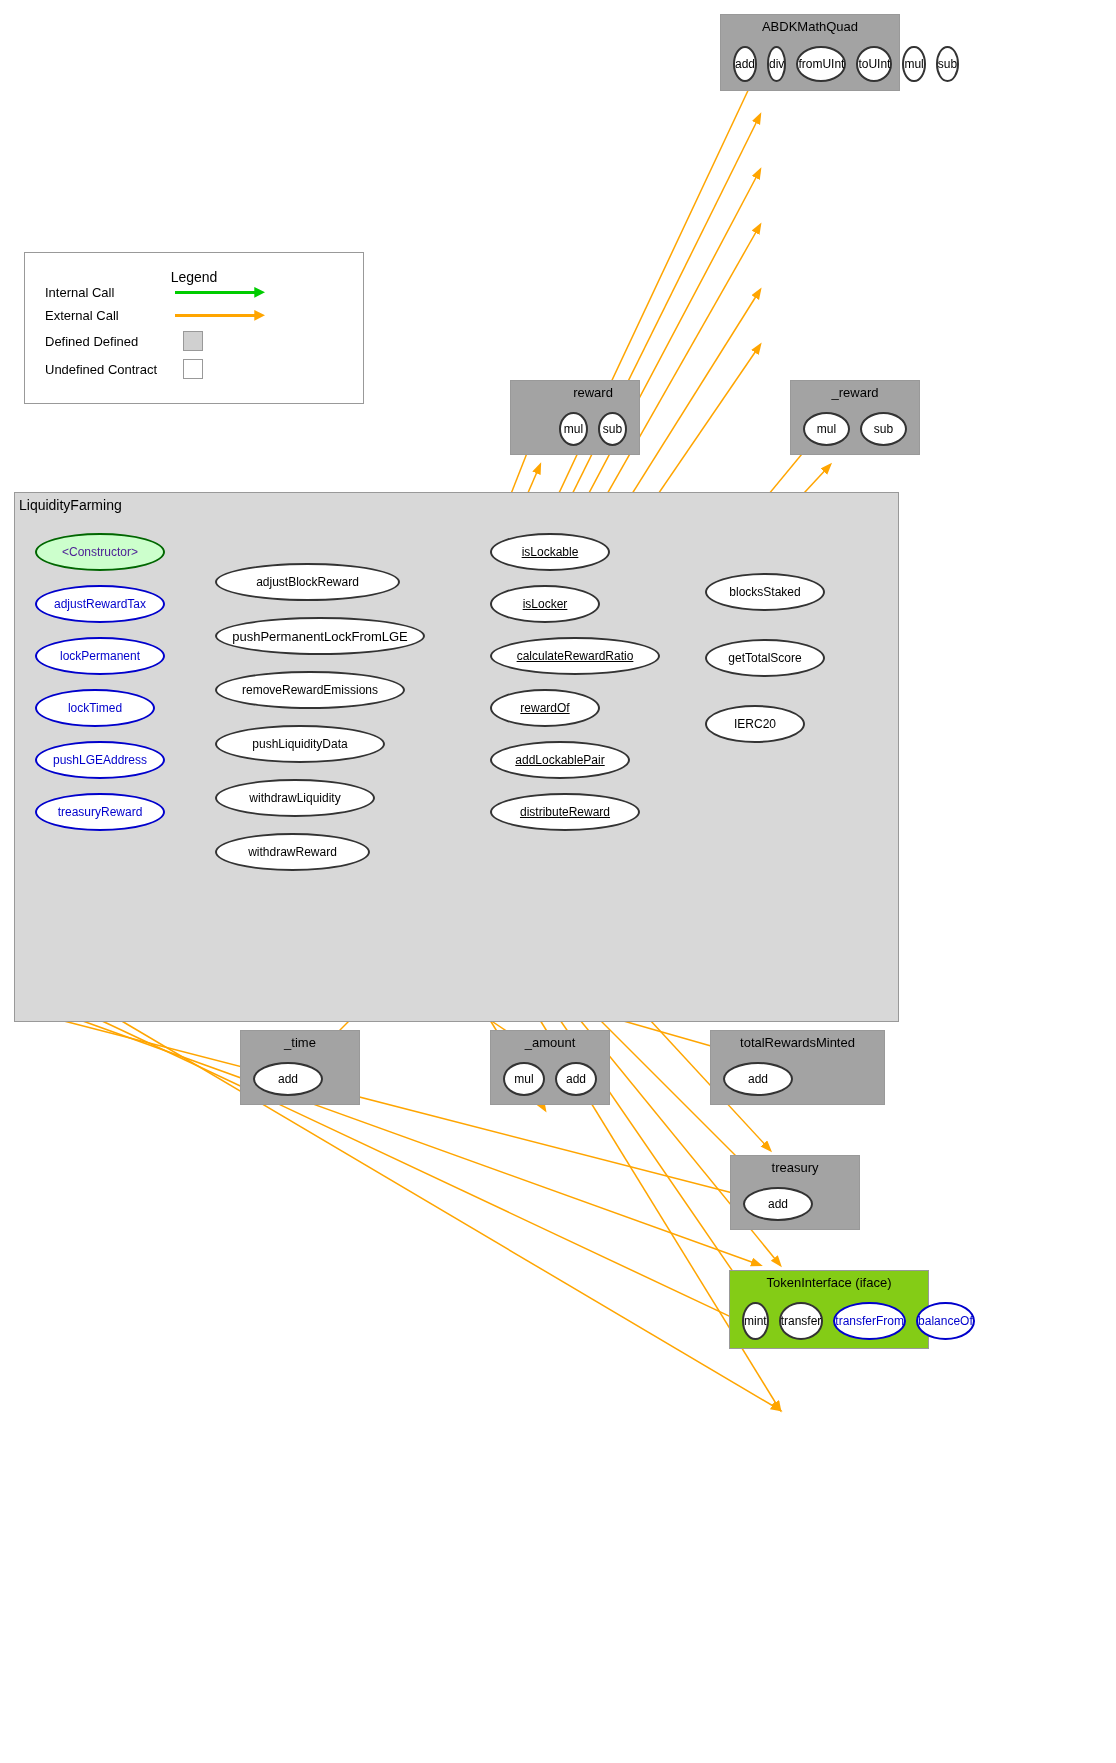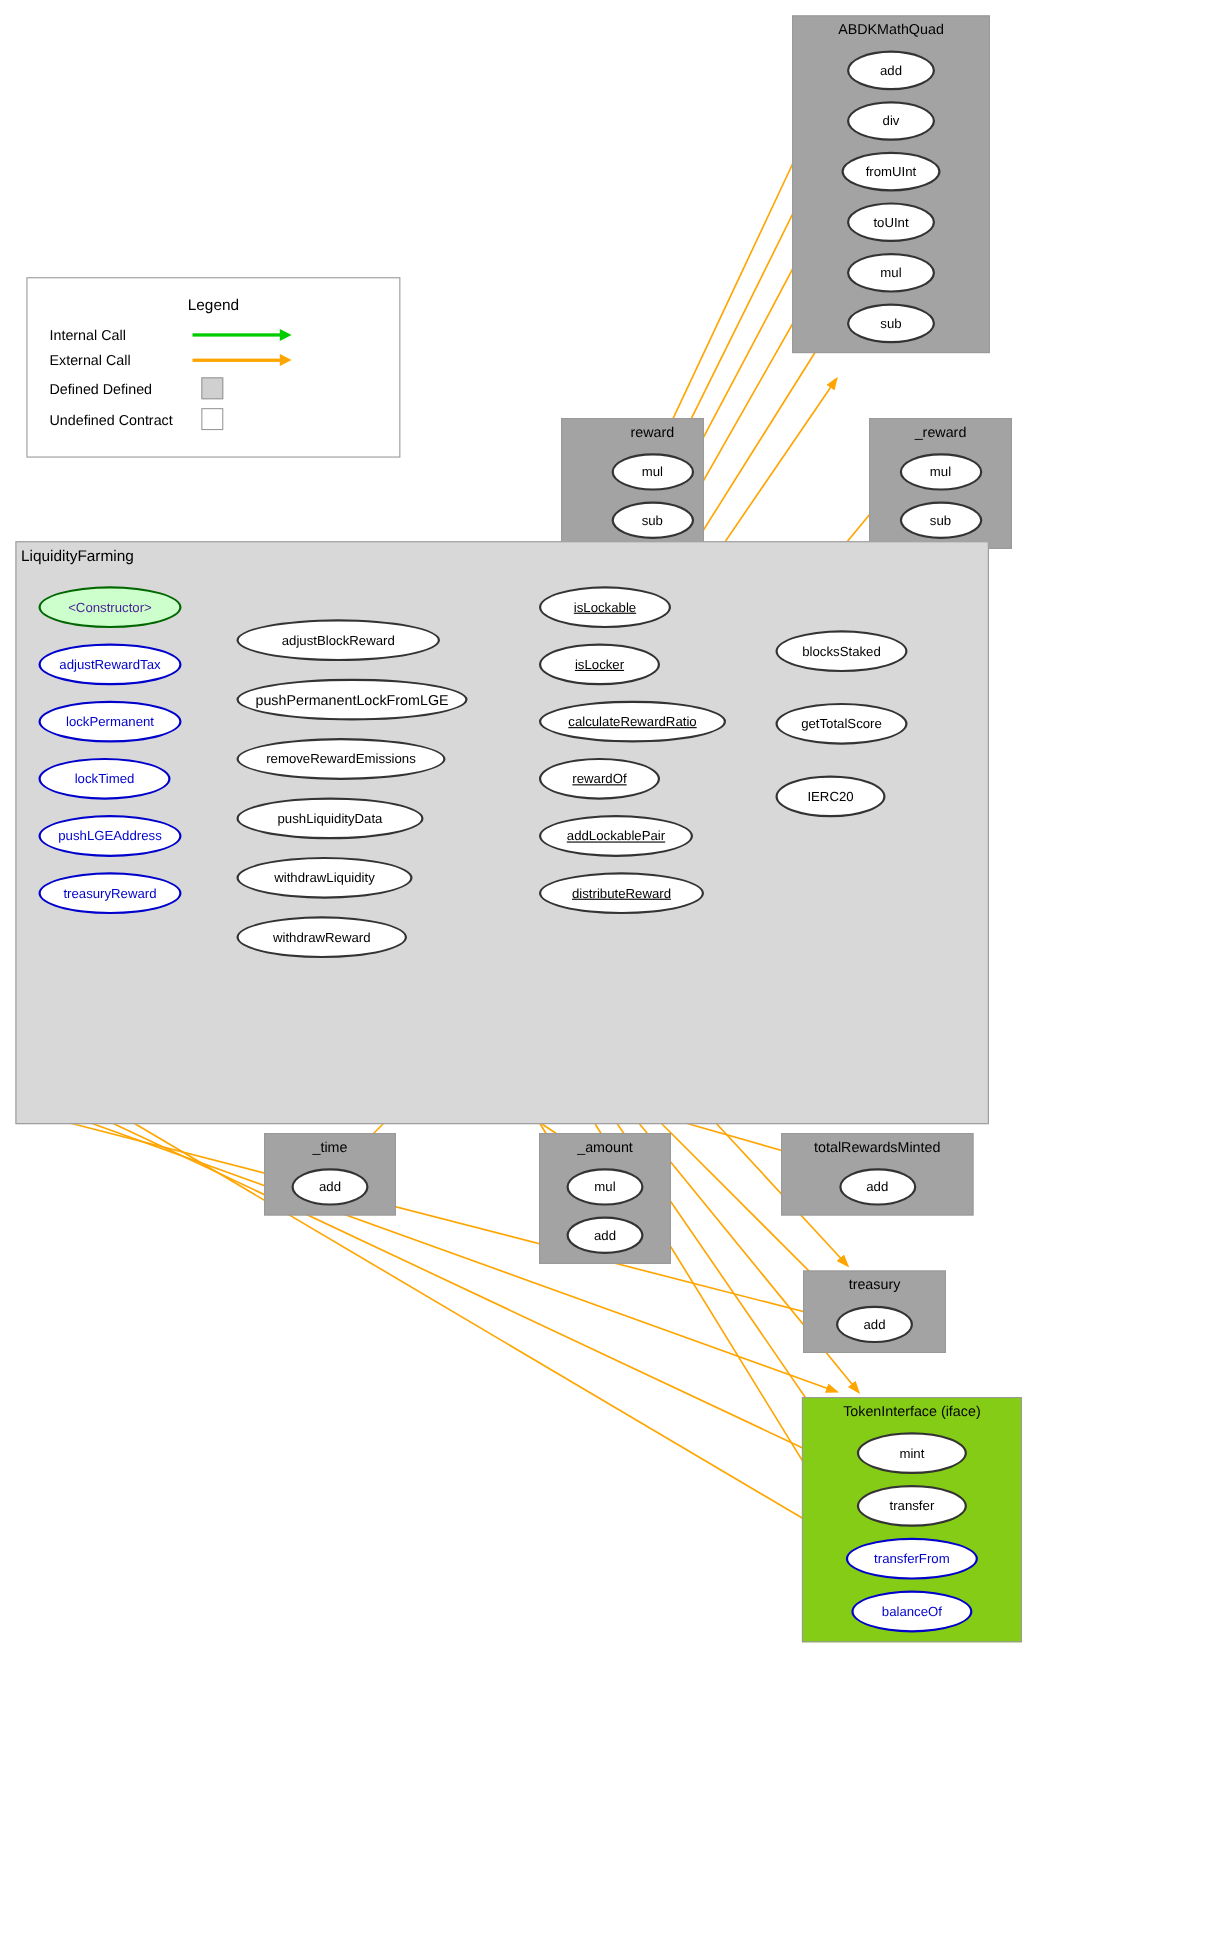--- a/index.html
+++ b/index.html
@@ -25,21 +25,20 @@
       top: 252px;
       left: 24px;
       width: 340px;
       border: 1px solid #999;
       background: #fff;
       padding: 16px 20px;
     }
     .legend-title {
       text-align: center;
       font-size: 14px;
-      margin-bottom: 12px;
       font-weight: normal;
     }
     .legend-row {
       display: flex;
       align-items: center;
       margin-bottom: 8px;
       font-size: 13px;
     }
 
     .legend-box-sample {
@@ -62,21 +61,20 @@
       margin-left: 19px;
     }
     .contract-box-title {
       text-align: center;
       font-size: 13px;
       padding: 4px 8px;
       font-weight: normal;
     }
     .contract-box-inner {
       display: flex;
-      flex-direction: column;
       align-items: center;
       padding: 8px 12px;
       gap: 10px;
     }
 
     
     .node-ellipse {
       border-radius: 50%;
       border: 2px solid #333;
       background: #fff;

